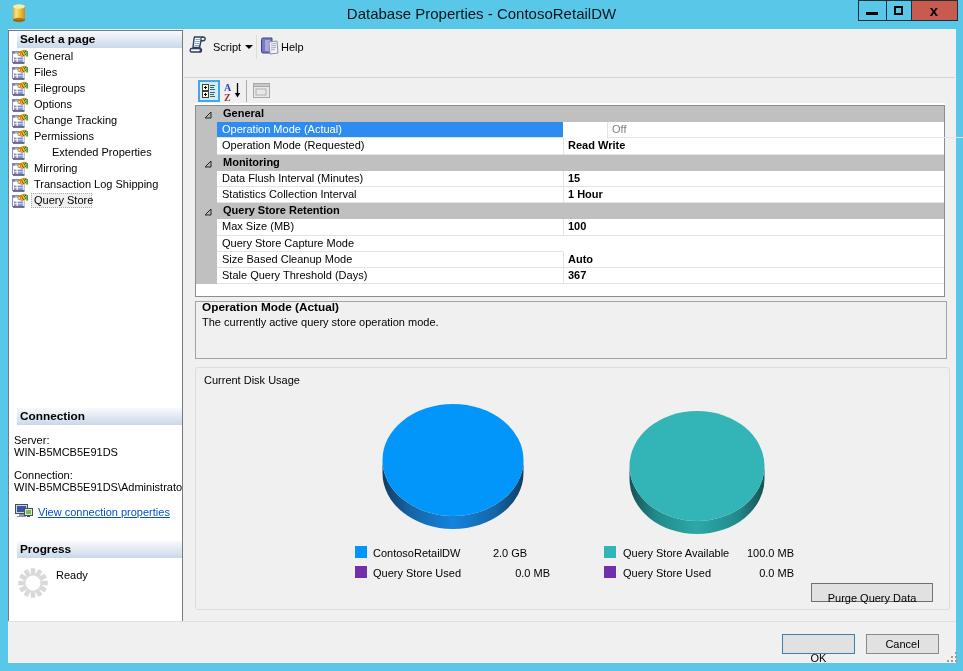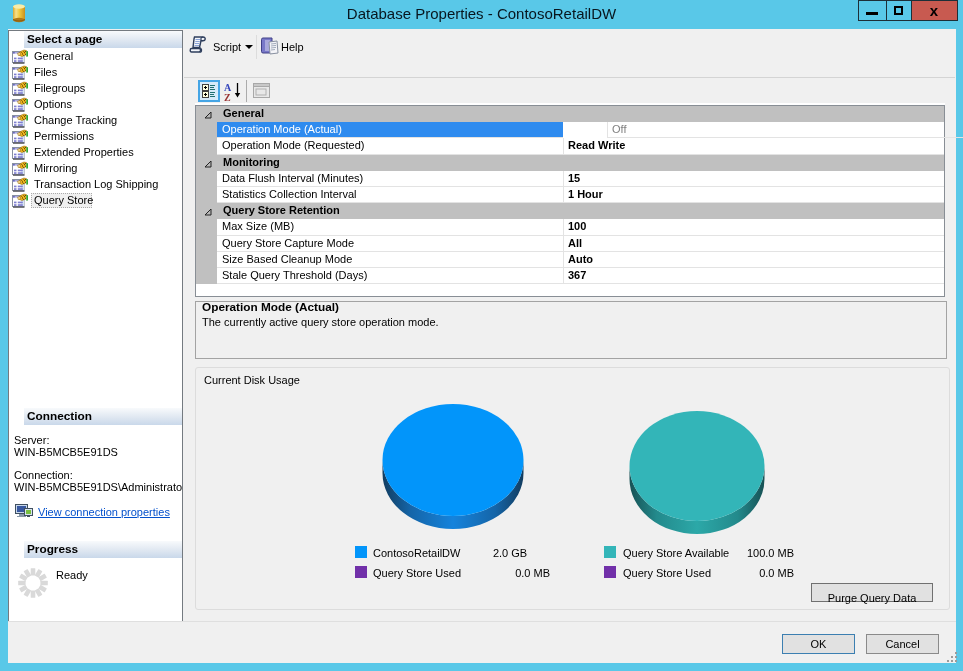--- a/index.html
+++ b/index.html
@@ -7,21 +7,21 @@
 body { background:#59C8E8; font-family:"Liberation Sans", sans-serif; font-size:11px; color:#000; position:relative; }
 .abs { position:absolute; }
 .b { font-weight:bold; }
 
 #titletext { left:0; top:5px; width:963px; text-align:center; font-size:15px; color:#08161e; }
 .winbtn { top:0; height:21px; border:1px solid #1d2f38; background:#59C8E8; }
 
 #content { left:8px; top:29px; width:948px; height:634px; background:#F0F0F0; }
 
 #leftpanel { left:0px; top:1px; width:175px; height:592px; background:#fff; border:1px solid #747A80; overflow:hidden; }
-.phead { left:15px; width:173px; height:17px; background:linear-gradient(180deg,#f8fafc 0%,#dfe7f1 55%,#c9d8ea 100%); font-weight:bold; padding:1px 0 12px 3px; font-size:11.8px; }
+.phead { left:8px; width:173px; height:17px; background:linear-gradient(180deg,#f8fafc 0%,#dfe7f1 55%,#c9d8ea 100%); font-weight:bold; padding:1px 0 12px 3px; font-size:11.8px; }
 .titem { left:25px; height:16px; line-height:16px; white-space:nowrap; }
 .ticon { left:3px; width:16px; height:15px; }
 
 #toolbar { left:176px; top:1px; width:771px; height:48px; background:#F0F0F0; border-bottom:1px solid #D4D4D4; }
 
 #grid { left:187px; top:76px; width:750px; height:192px; border:1px solid #888E95; background:#fff; }
 .gcat { position:absolute; left:0; width:748px; background:#C0C0C0; font-weight:bold; }
 .grow { position:absolute; left:0; width:748px; background:#fff; }
 .ggut { position:absolute; left:0; top:0; width:21px; height:100%; background:#C0C0C0; }
 .gname { position:absolute; left:21px; top:0; height:100%; width:346px; border-bottom:1px solid #E3E3E3; padding:1px 0 0 5px; }
@@ -84,21 +84,21 @@
 
   <div class="abs" id="leftpanel">
     <div class="abs phead" style="top:0;">Select a page</div>
     <div class="abs" style="left:22px;top:162px;width:61px;height:15px;background:#F0F0F0;border:1px dotted #ABABAB;"></div>
     <div class="abs titem" style="top:17px;">General</div>
     <div class="abs titem" style="top:33px;">Files</div>
     <div class="abs titem" style="top:49px;">Filegroups</div>
     <div class="abs titem" style="top:65px;">Options</div>
     <div class="abs titem" style="top:81px;">Change Tracking</div>
     <div class="abs titem" style="top:97px;">Permissions</div>
-    <div class="abs titem" style="top:113px;">Extended Properties</div>
+    <div class="abs titem" style="top:113px;margin-left:18px;">Extended Properties</div>
     <div class="abs titem" style="top:129px;">Mirroring</div>
     <div class="abs titem" style="top:145px;">Transaction Log Shipping</div>
     <div class="abs titem" style="top:161px;">Query Store</div>
     <svg class="abs ticon" style="top:18px" viewBox="0 0 16 15">
         <use href="#pgico"></use>
       </svg>
     <svg class="abs ticon" style="top:34px" viewBox="0 0 16 15">
         <use href="#pgico"></use>
       </svg>
     <svg class="abs ticon" style="top:50px" viewBox="0 0 16 15">
@@ -244,21 +244,20 @@
         <span style="position:absolute;left:27px;top:1px;">Query Store Retention</span>
       </div>
     <div class="grow" style="top:113.4px;height:16.2px;">
         <div class="ggut"></div>
         <div class="gname">Max Size (MB)</div>
         <div class="gval">100</div>
       </div>
     <div class="grow" style="top:129.6px;height:16.2px;">
         <div class="ggut"></div>
         <div class="gname">Query Store Capture Mode</div>
-        <div class="gval">All</div>
       </div>
     <div class="grow" style="top:145.8px;height:16.2px;">
         <div class="ggut"></div>
         <div class="gname">Size Based Cleanup Mode</div>
         <div class="gval">Auto</div>
       </div>
     <div class="grow" style="top:162px;height:16.2px;">
         <div class="ggut"></div>
         <div class="gname">Stale Query Threshold (Days)</div>
         <div class="gval">367</div>
@@ -304,21 +303,21 @@
     <div class="abs lsq" style="left:408px;top:178px;background:#33B5B8;"></div>
     <div class="abs" style="left:427px;top:179px;">Query Store Available</div>
     <div class="abs" style="left:518px;top:179px;width:80px;text-align:right;">100.0 MB</div>
     <div class="abs lsq" style="left:408px;top:198px;background:#7130A9;"></div>
     <div class="abs" style="left:427px;top:199px;">Query Store Used</div>
     <div class="abs" style="left:518px;top:199px;width:80px;text-align:right;">0.0 MB</div>
     <div class="abs btn" style="left:615px;top:215px;width:122px;height:19px;border:1px solid #707070;padding-top:8px;">Purge Query Data</div>
   </div>
 
   <div class="abs" style="left:0;top:592px;width:948px;height:1px;background:#DFDFDF;"></div>
-  <div class="abs btn" style="left:774px;top:605px;width:73px;height:20px;border:1px solid #3C7FB1;padding-top:3px;">OK</div>
+  <div class="abs btn" style="left:774px;top:605px;width:73px;height:20px;border:1px solid #3C7FB1;padding-top:17px;">OK</div>
   <div class="abs btn" style="left:858px;top:605px;width:73px;height:20px;border:1px solid #8A8A8A;padding-top:3px;">Cancel</div>
   <svg class="abs" id="grip" style="left:938px;top:622px;" width="12" height="12" viewBox="0 0 12 12">
     <g fill="#9B9B9B">
       <rect x="9" y="1" width="2" height="2"></rect>
       <rect x="5" y="5" width="2" height="2"></rect>
         <rect x="9" y="5" width="2" height="2"></rect>
       <rect x="1" y="9" width="2" height="2"></rect>
         <rect x="5" y="9" width="2" height="2"></rect>
         <rect x="9" y="9" width="2" height="2"></rect>
     </g>

